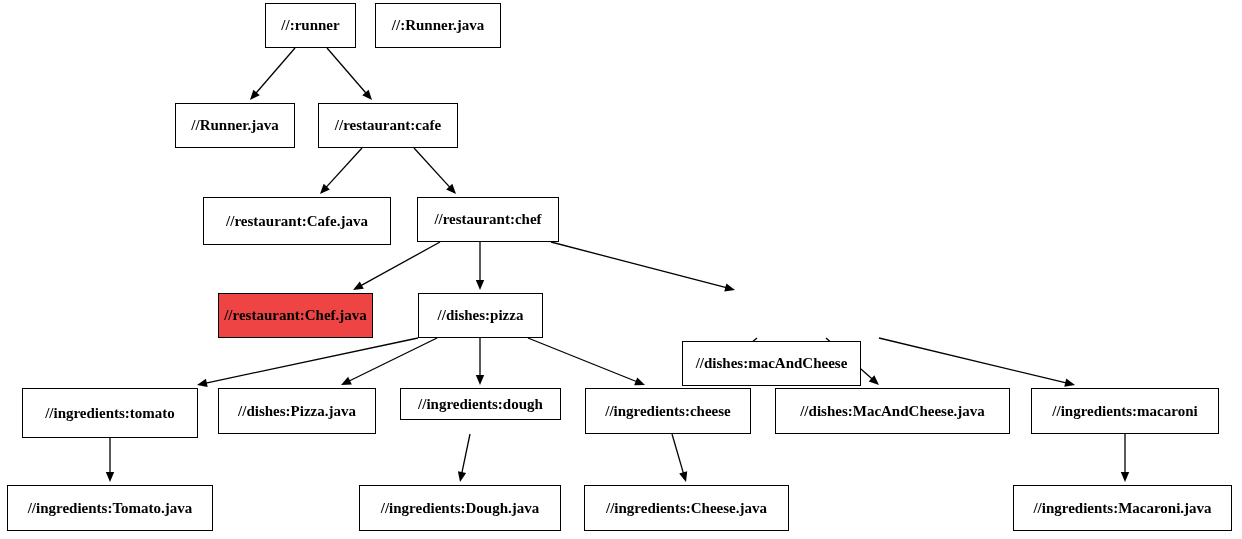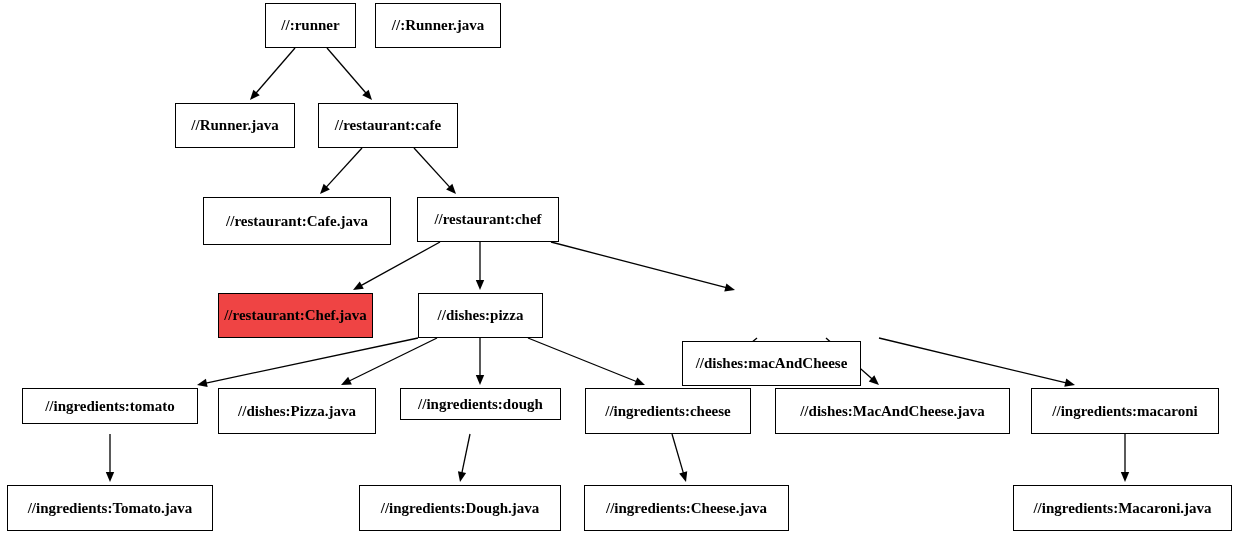--- a/index.html
+++ b/index.html
@@ -105,21 +105,21 @@
       </div>
       <div class="graph-node" style="left: 218px; top: 293px; width: 155px; height: 45px; border-color: rgb(0, 0, 0); background: #ef4444;">
         <span class="node-label">//restaurant:Chef.java</span>
       </div>
       <div class="graph-node" style="left: 418px; top: 293px; width: 125px; height: 45px; border-color: rgb(0, 0, 0); background: rgb(255, 255, 255);">
         <span class="node-label">//dishes:pizza</span>
       </div>
       <div class="graph-node" style="left: 682px; top: 293px; width: 179px; height: 45px; border-color: rgb(0, 0, 0); background: rgb(255, 255, 255); margin-top: 48px;">
         <span class="node-label">//dishes:macAndCheese</span>
       </div>
-      <div class="graph-node" style="left: 22px; top: 388px; width: 176px; height: 36px; border-color: rgb(0, 0, 0); background: rgb(255, 255, 255);">
+      <div class="graph-node" style="left: 22px; top: 388px; width: 176px; height: 50px; border-color: rgb(0, 0, 0); background: rgb(255, 255, 255);">
         <span class="node-label">//ingredients:tomato</span>
       </div>
       <div class="graph-node" style="left: 218px; top: 388px; width: 158px; height: 46px; border-color: rgb(0, 0, 0); background: rgb(255, 255, 255);">
         <span class="node-label">//dishes:Pizza.java</span>
       </div>
       <div class="graph-node" style="left: 400px; top: 388px; width: 161px; height: 32px; border-color: rgb(0, 0, 0); background: rgb(255, 255, 255);">
         <span class="node-label">//ingredients:dough</span>
       </div>
       <div class="graph-node" style="left: 585px; top: 388px; width: 166px; height: 46px; border-color: rgb(0, 0, 0); background: rgb(255, 255, 255);">
         <span class="node-label">//ingredients:cheese</span>

